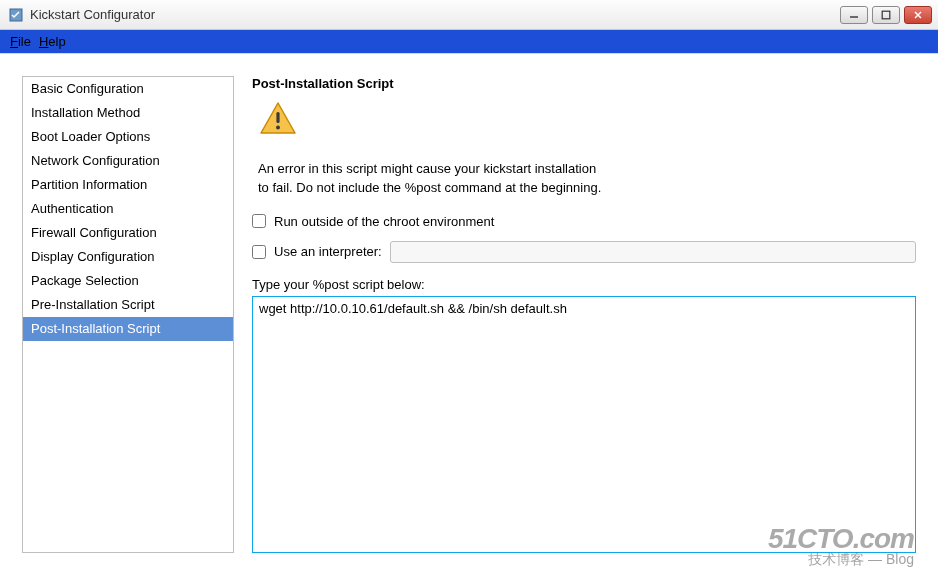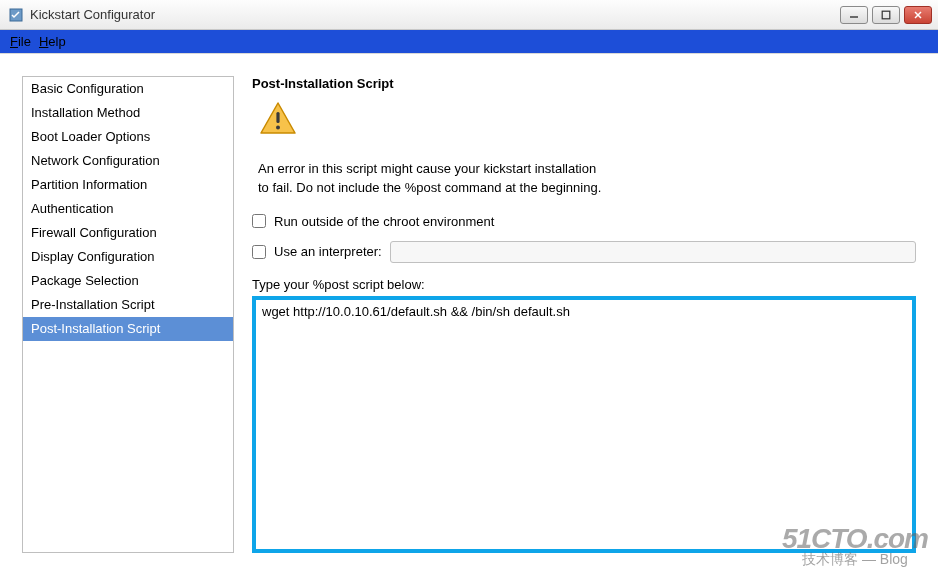--- a/index.html
+++ b/index.html
@@ -131,33 +131,33 @@
     font-size:13px;
   }
   .type-label {
     margin-top: 8px;
     margin-bottom: 4px;
     font-size:13px;
   }
   .script-area {
     flex:1;
     width:100%;
-    border:4px solid #0ea5e9;
+    border:1px solid #0ea5e9;
     resize:none;
     font-family: Arial, sans-serif;
     font-size: 13px;
     padding: 4px 6px;
     outline:none;
   }
   
   .watermark {
     position:absolute;
-    right: 10px;
+    right: 24px;
     bottom: 6px;
-    text-align:center;
+    text-align:right;
     color: rgba(120,120,120,0.55);
     font-family: Arial, sans-serif;
     pointer-events:none;
   }
   .watermark .big {
     font-size: 28px;
     font-weight: 800;
     font-style: italic;
     letter-spacing: -1px;
     color: rgba(100,100,100,0.55);

